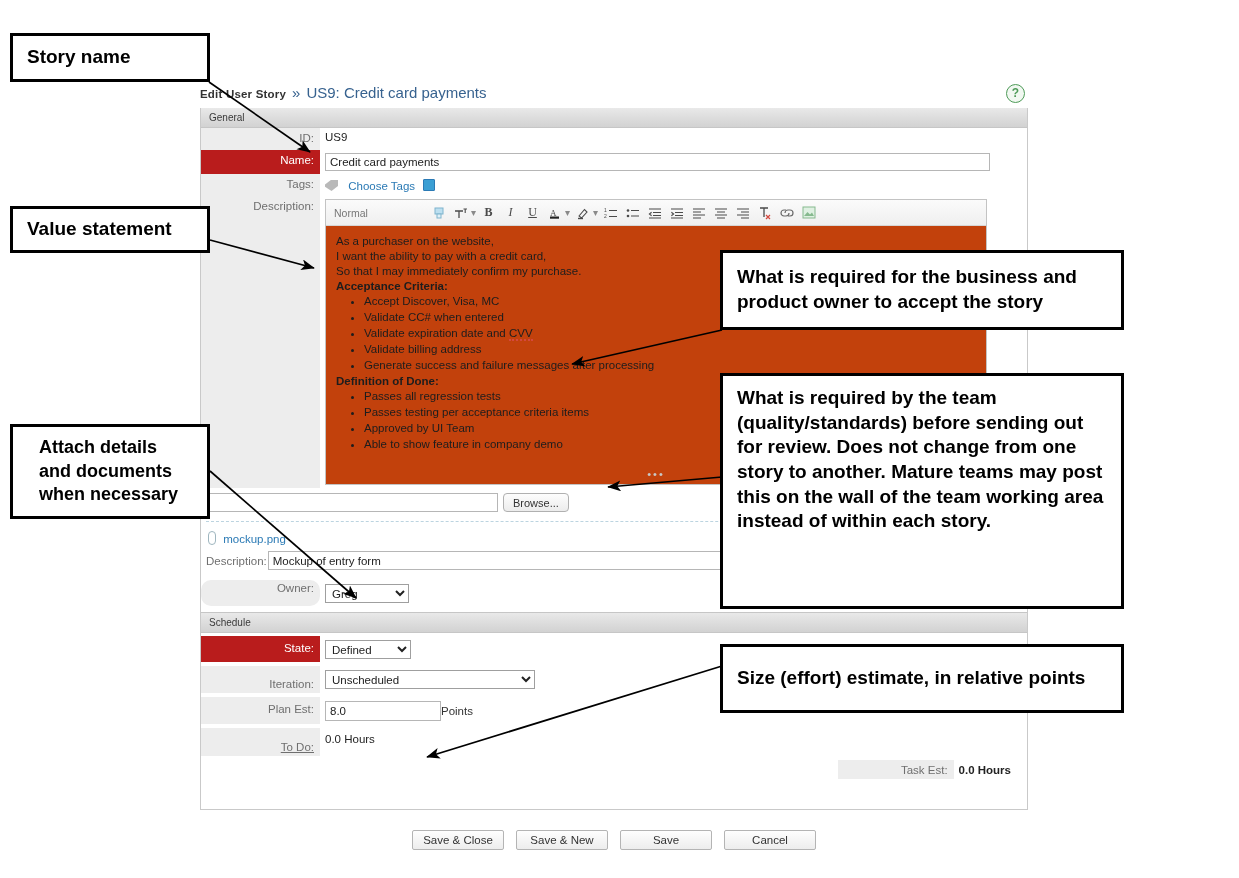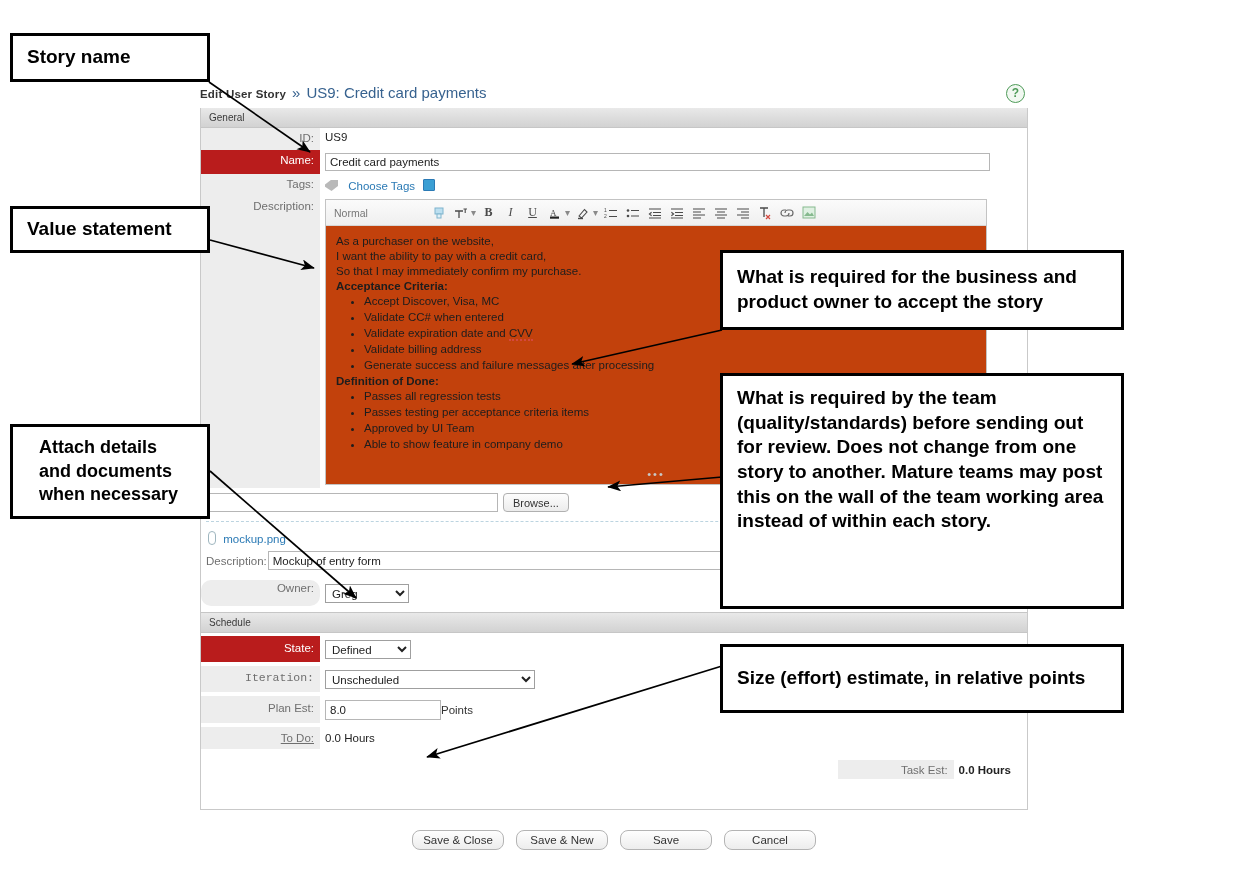--- a/index.html
+++ b/index.html
@@ -123,21 +123,21 @@
   }
   .rval{padding:3px 0 3px 5px;color:#222;font-weight:bold;}
 
   
   #btnbar{
     position:absolute;left:200px;top:830px;width:828px;
     display:flex;justify-content:center;gap:12px;
   }
   .fbtn{
     font-family:"Liberation Sans",sans-serif;font-size:11.5px;color:#333;
-    width:92px;height:20px;border:1px solid #b4b4b4;border-radius:8px;
+    width:92px;height:20px;border:1px solid #b4b4b4;border-radius:2px;
     background:linear-gradient(to bottom,#fefefe,#ededed);cursor:pointer;
   }
 
   
   .callout{
     position:absolute;border:3px solid #000;background:#fff;
     box-sizing:border-box;color:#000;
     font-family:"Liberation Sans",sans-serif;
     display:flex;align-items:center;
   }
@@ -343,38 +343,38 @@
     <div class="row" style="margin-top:3px;">
       <div class="lbl req" style="padding-top:6px;">State:</div>
       <div class="val" style="padding-top:4px;">
         <select class="sel" style="width:86px;">
           <option>Defined</option>
         </select>
       </div>
     </div>
 
     <div class="row" style="margin-top:4px;">
-      <div class="lbl" style="padding-top:5px;font-family:Liberation Mono, monospace;">Iteration:</div>
+      <div class="lbl" style="padding-top:12px;">Iteration:</div>
       <div class="val" style="padding-top:4px;">
         <select class="sel" style="width:210px;">
           <option>Unscheduled</option>
         </select>
       </div>
     </div>
 
     <div class="row" style="margin-top:4px;">
       <div class="lbl" style="padding-top:6px;">Plan Est:</div>
       <div class="val" style="padding-top:4px;display:flex;align-items:center;">
         <input class="txt" style="width: 116px; height: 20px;" type="text" value="8.0">
         <span style="font-size:11.5px;color:#333;">Points</span>
       </div>
     </div>
 
     <div class="row" style="margin-top:4px;">
-      <div class="lbl" style="padding-top:5px;text-decoration:underline;">To Do:</div>
+      <div class="lbl" style="padding-top:13px;text-decoration:underline;">To Do:</div>
       <div class="val" style="padding-top:5px;">0.0 Hours</div>
     </div>
 
     <div class="rfield" style="position:absolute;right:16px;top:652px;">
       <div class="rlbl">Task Est:</div>
       <div class="rval">0.0 Hours</div>
     </div>
   </div>
 
   <div id="btnbar">

